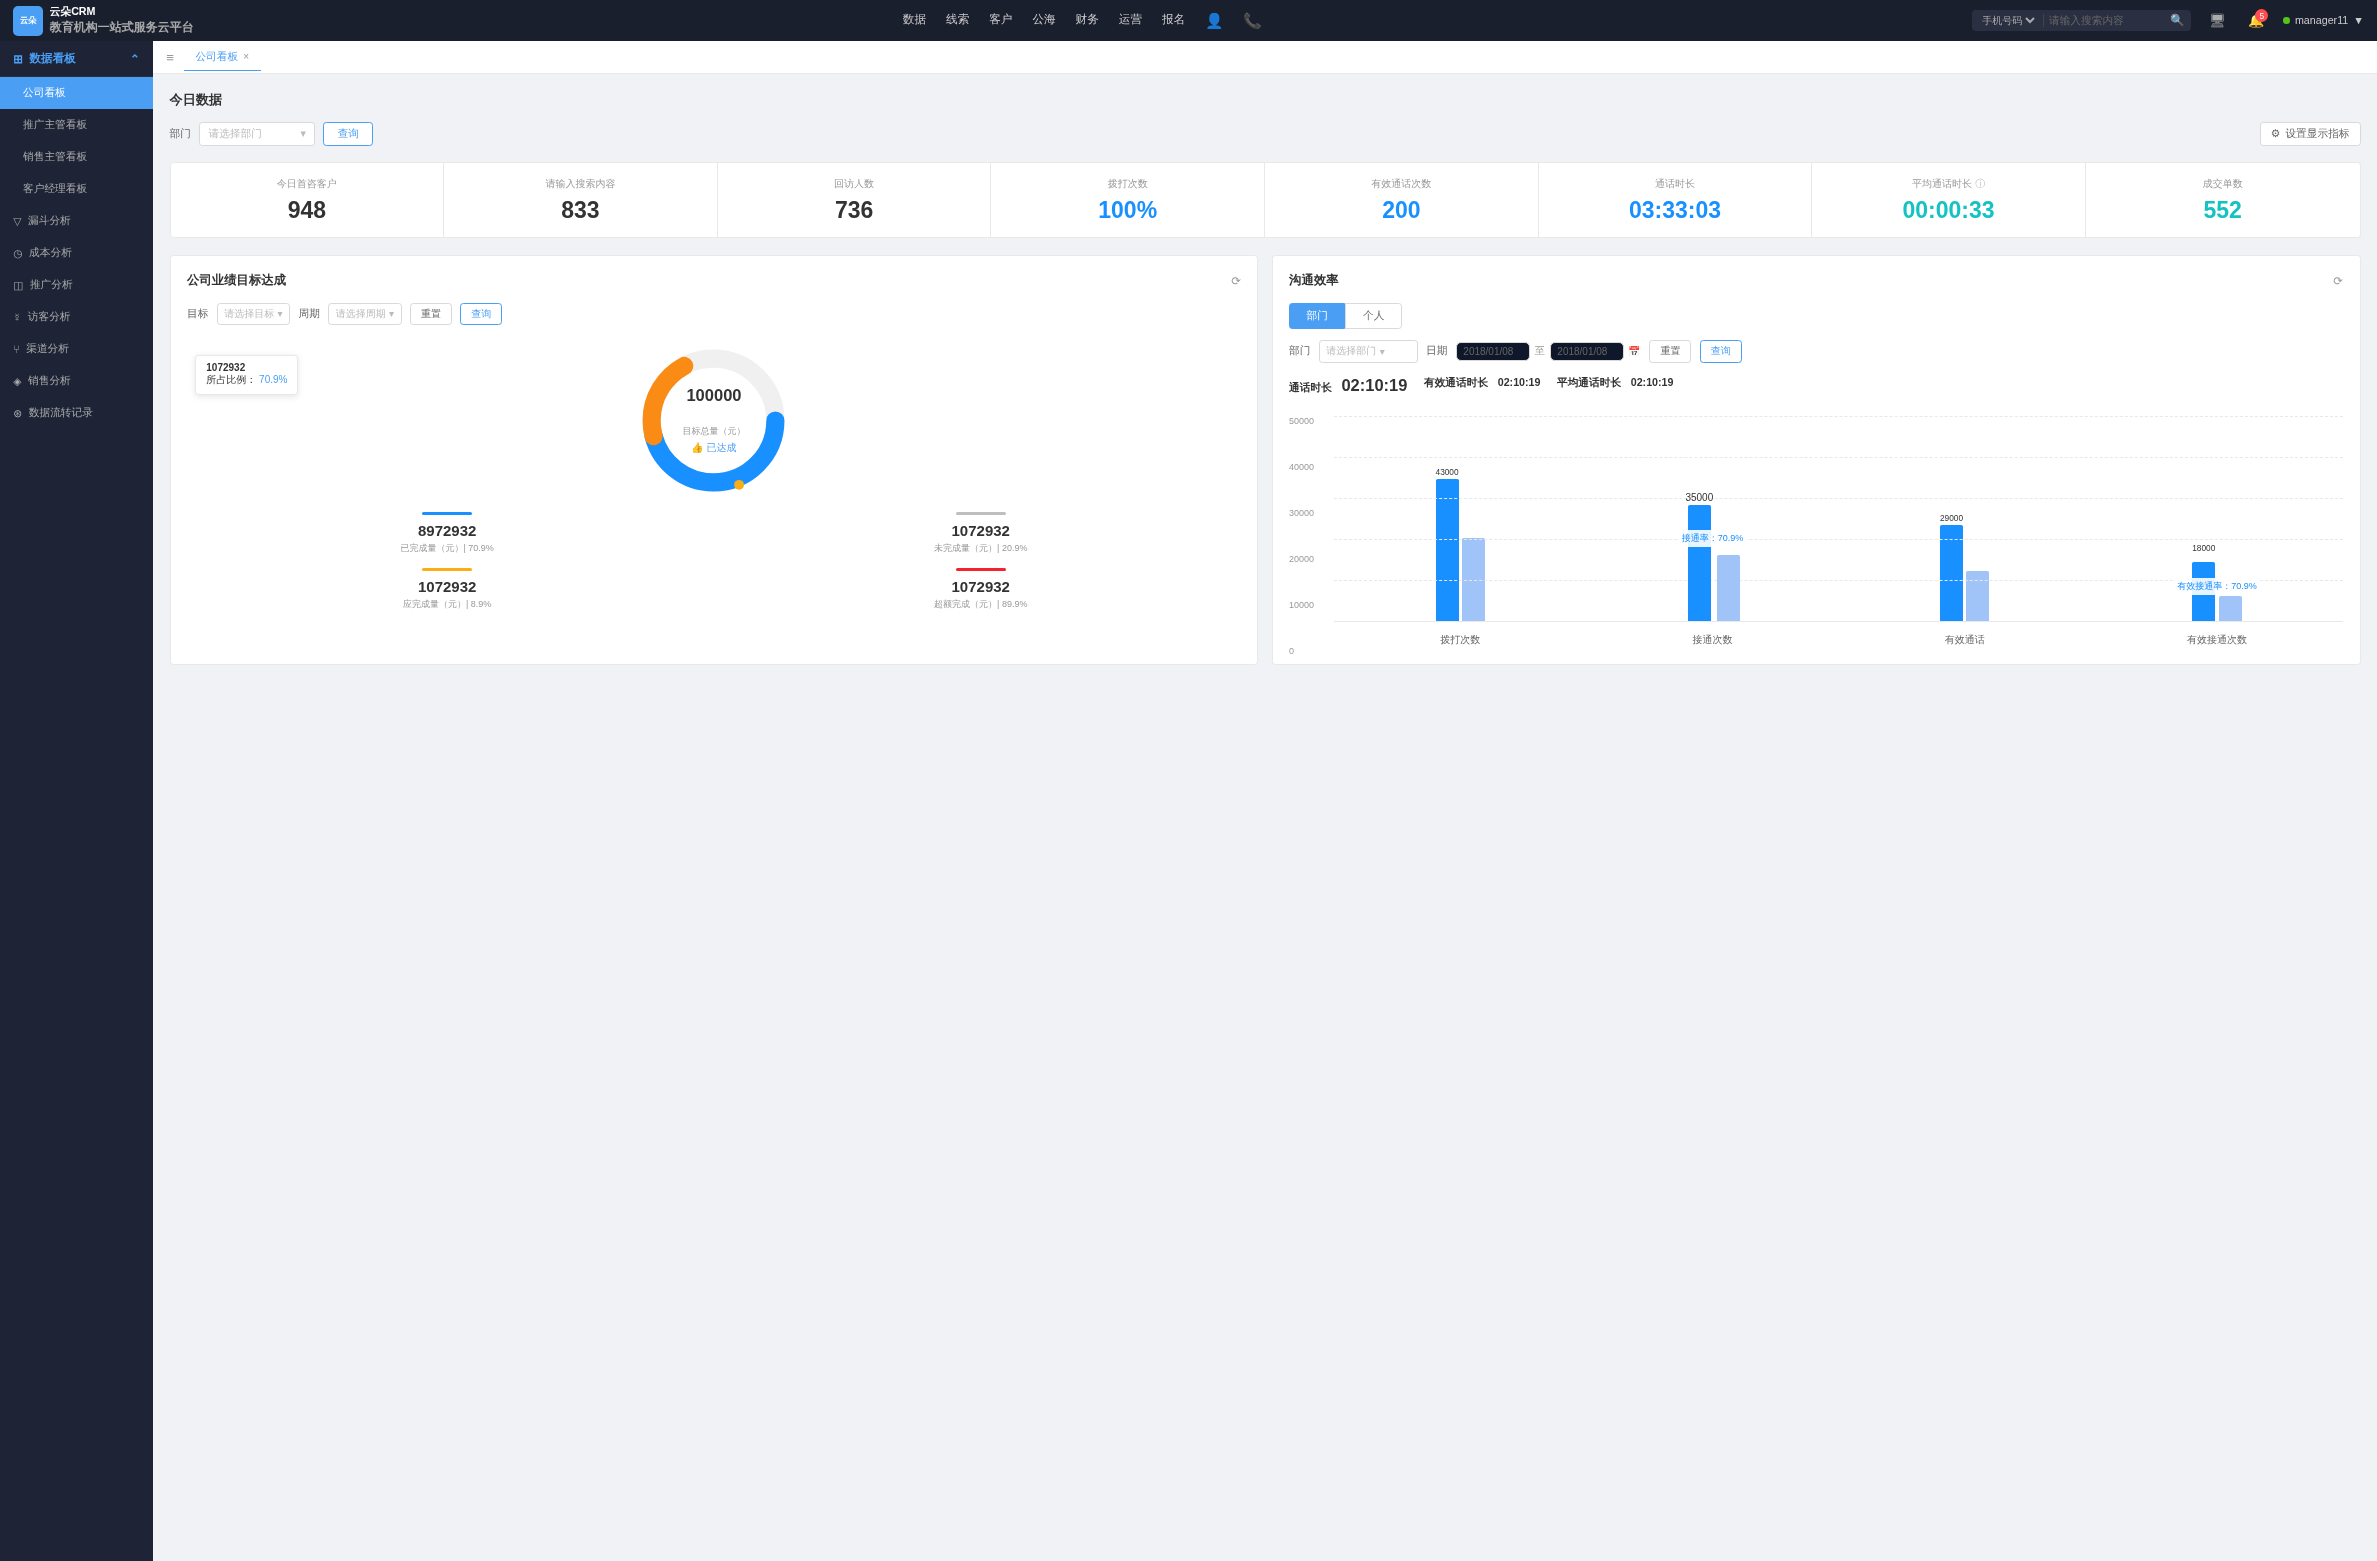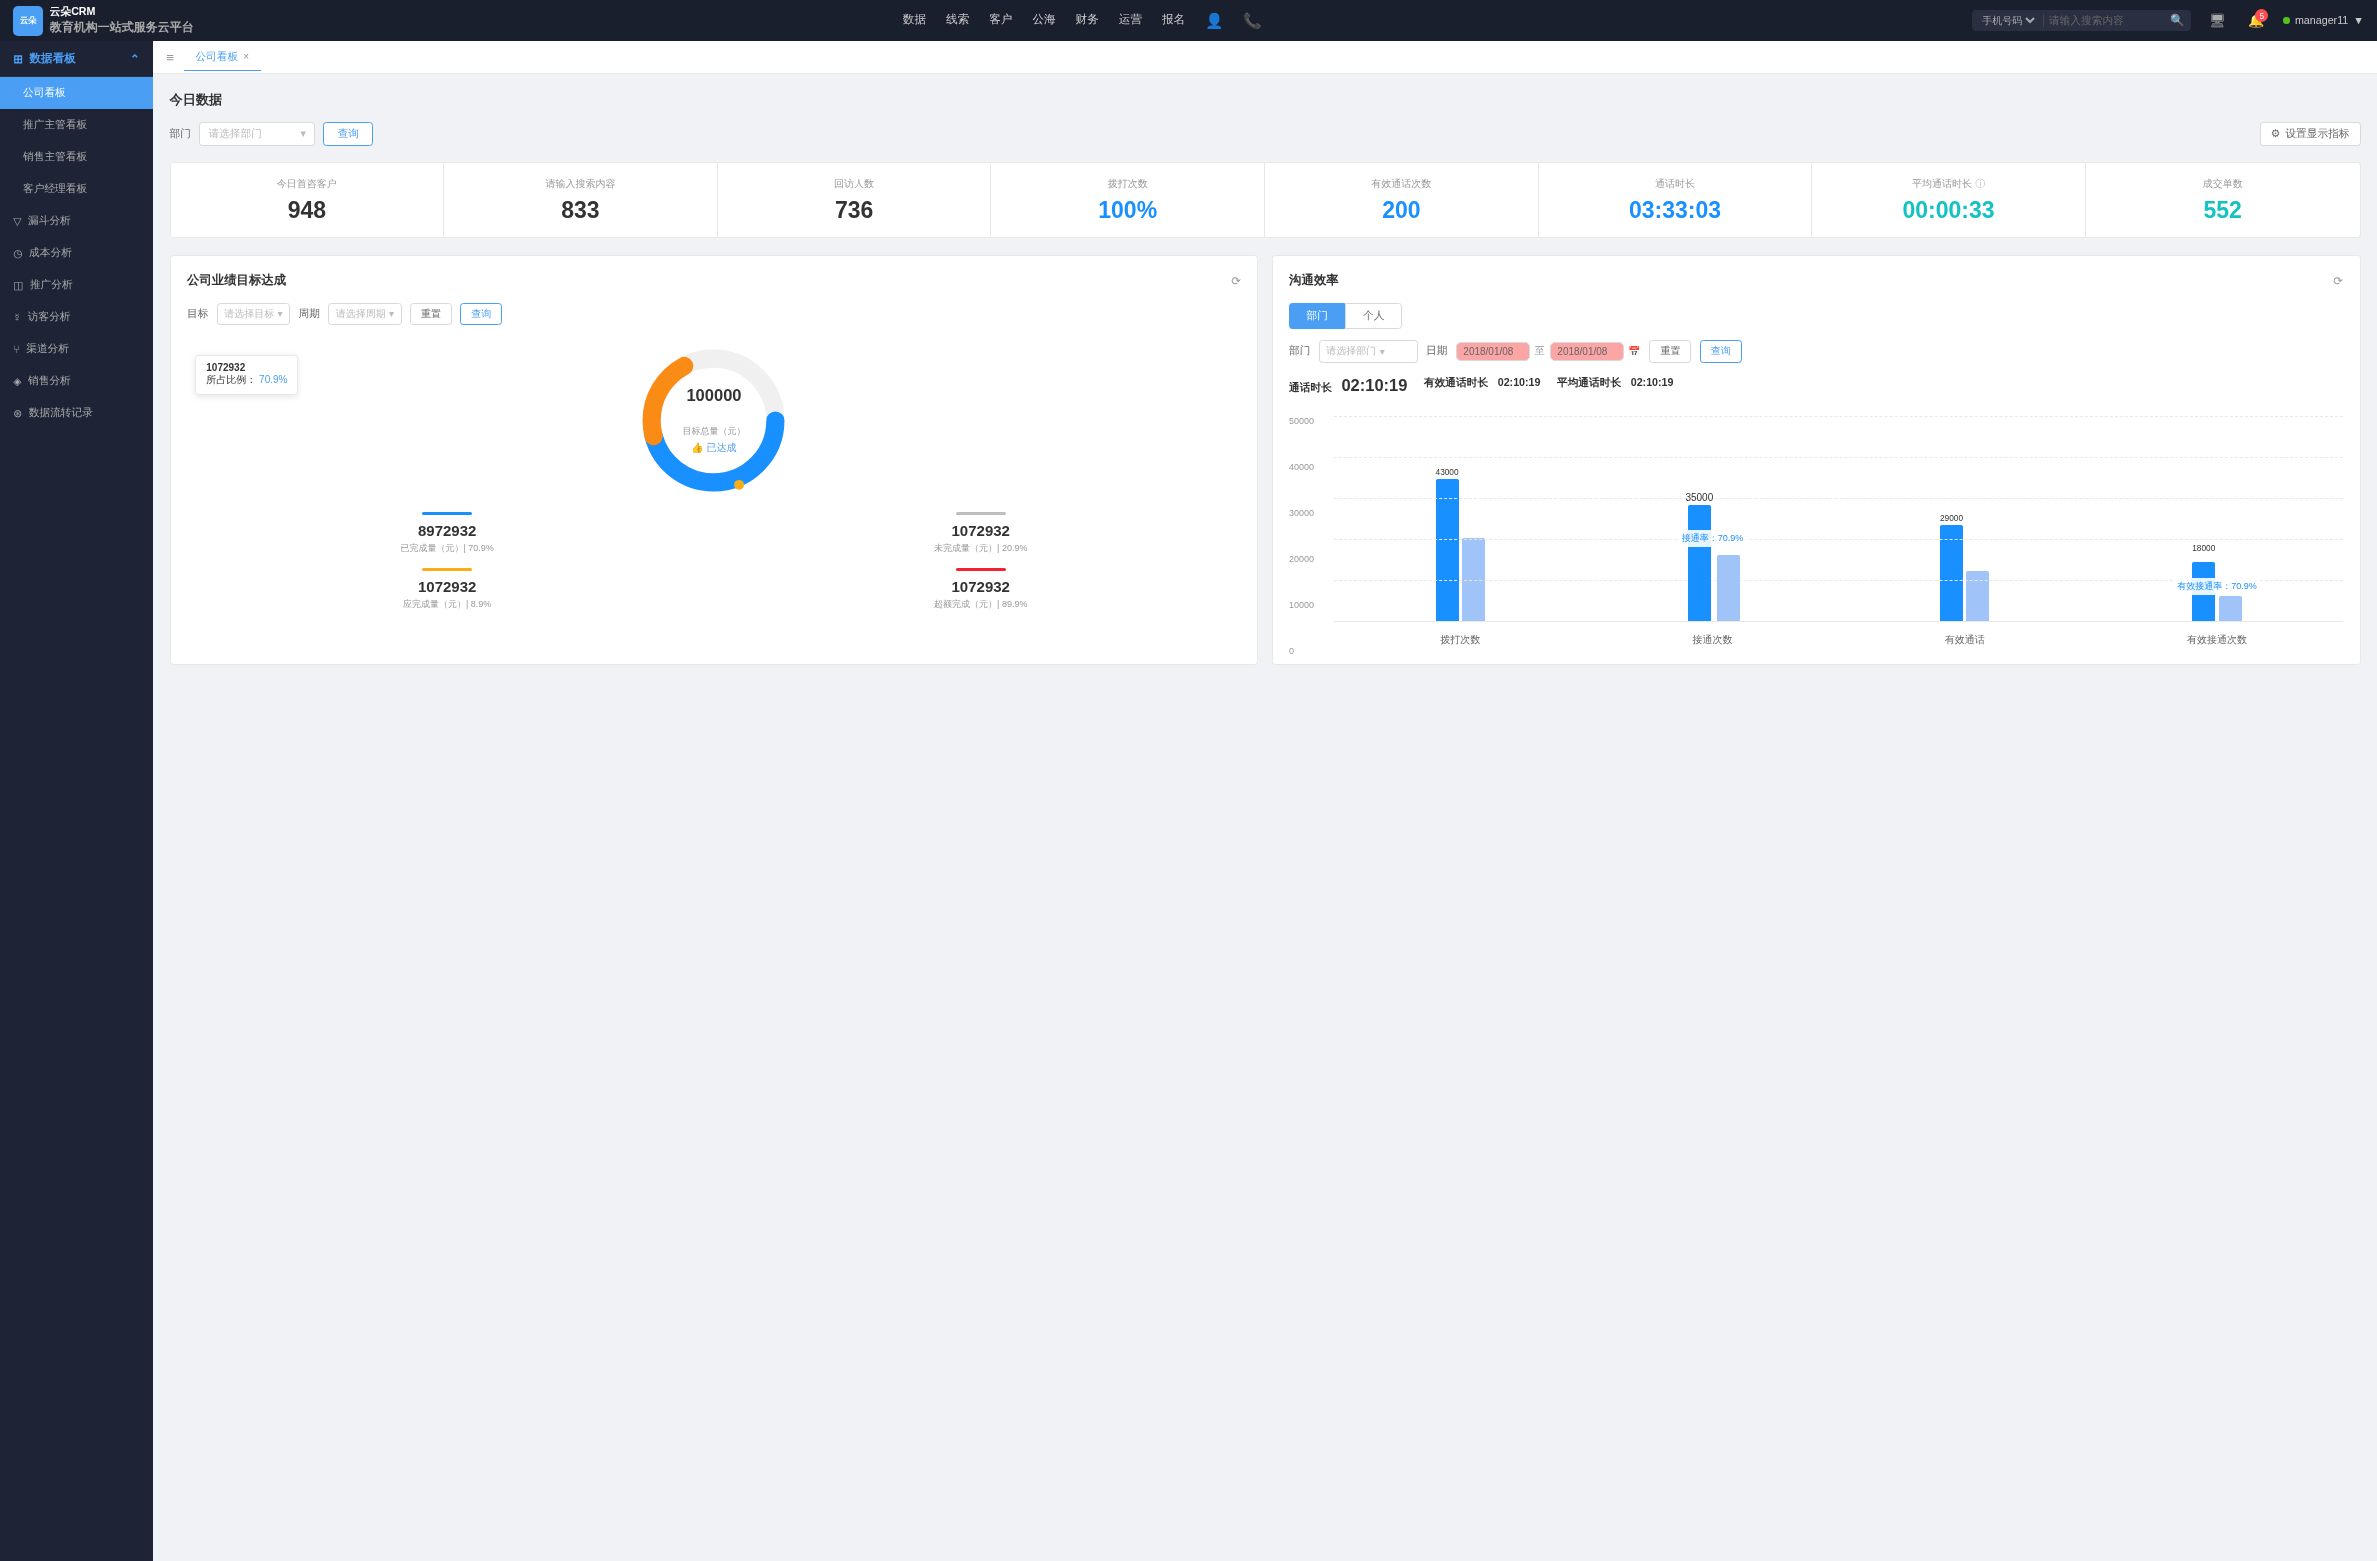--- a/index.html
+++ b/index.html
@@ -174,21 +174,21 @@
     .bar-chart-area { position: relative; }
 
     
     .comm-stats { display: flex; gap: 16.5px; margin-bottom: 13.2px; font-size: 10.7px; }
     .comm-stat { color: #666; }
     .comm-stat span { color: #333; font-weight: bold; }
 
     .refresh-icon { color: #999; cursor: pointer; font-size: 11.6px; }
 
     
-    .date-input { border: 0.8px solid #d9d9d9; border-radius: 5px; padding: 3.3px 6.6px; font-size: 10px; color: #666; background: #fca5a5; }
+    .date-input { border: 0.8px solid #d9d9d9; border-radius: 5px; padding: 3.3px 6.6px; font-size: 10px; color: #666; background: #0f172a; }
     .date-range { display: flex; align-items: center; gap: 5px; font-size: 10px; color: #666; }
     .date-sep { color: #999; }
   </style>
 </head>
 <body>
 
 <nav class="top-nav">
   <div class="logo">
     <div class="logo-icon">云朵</div>
     <div>

